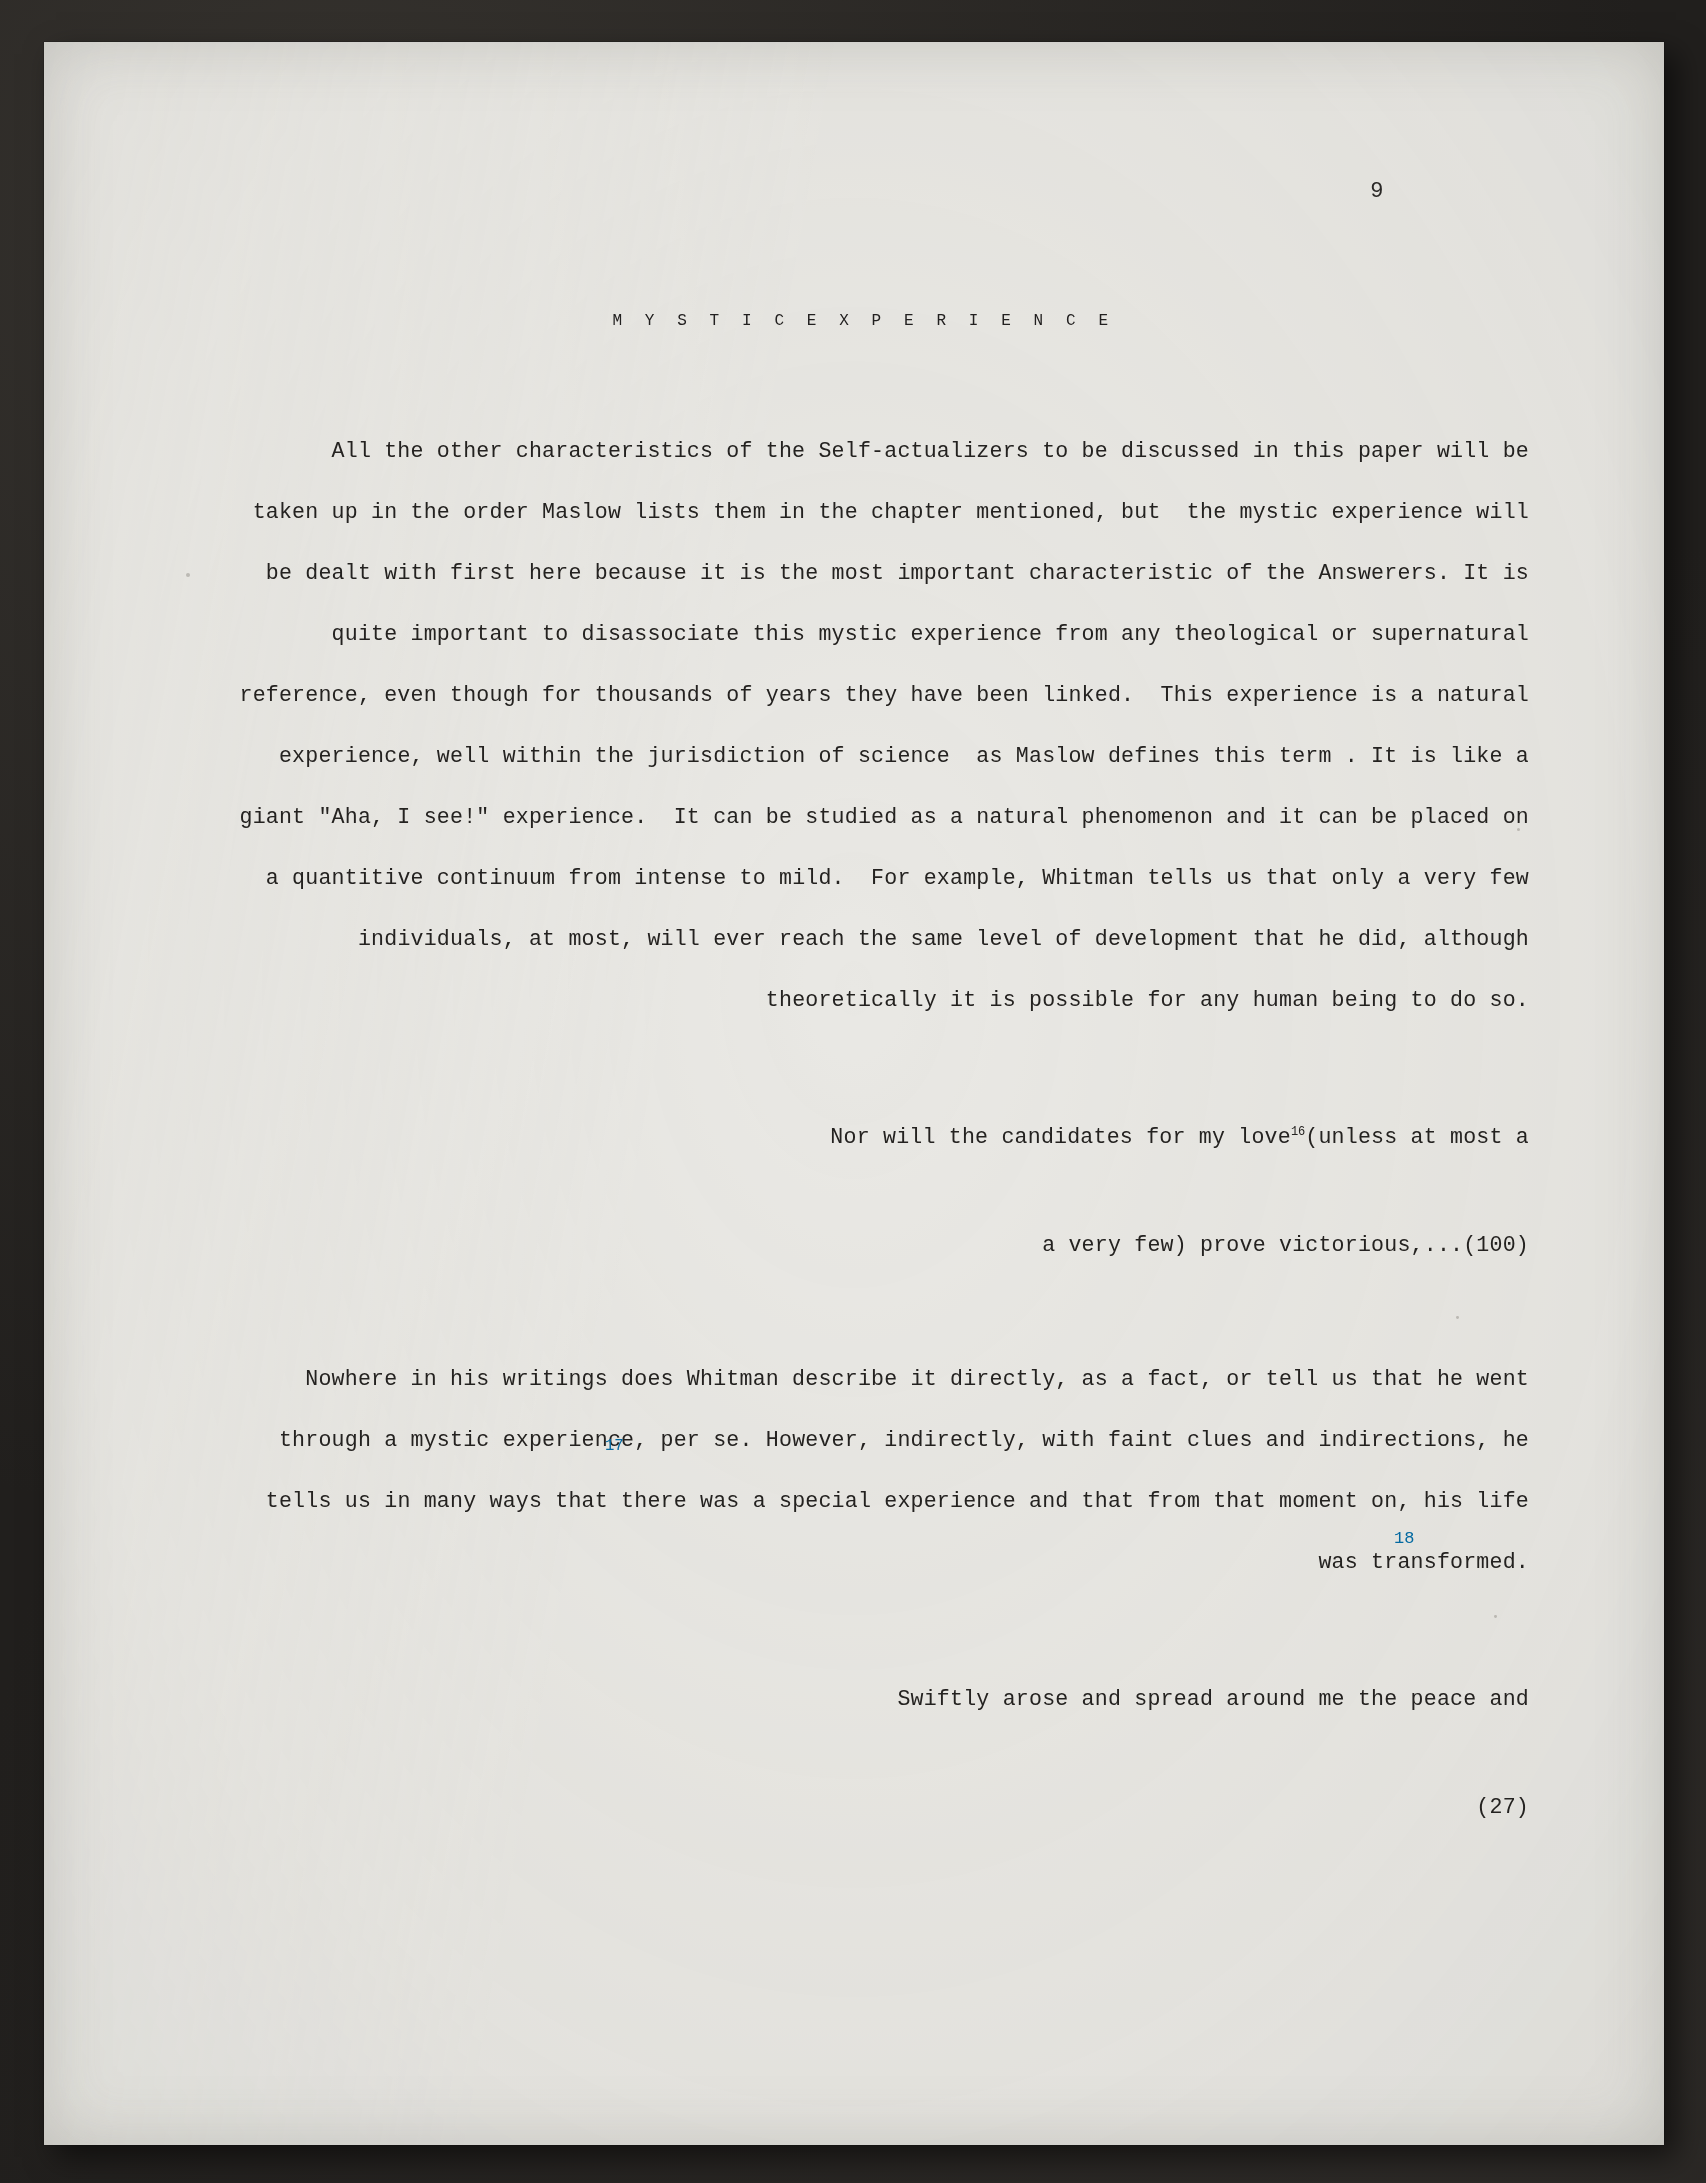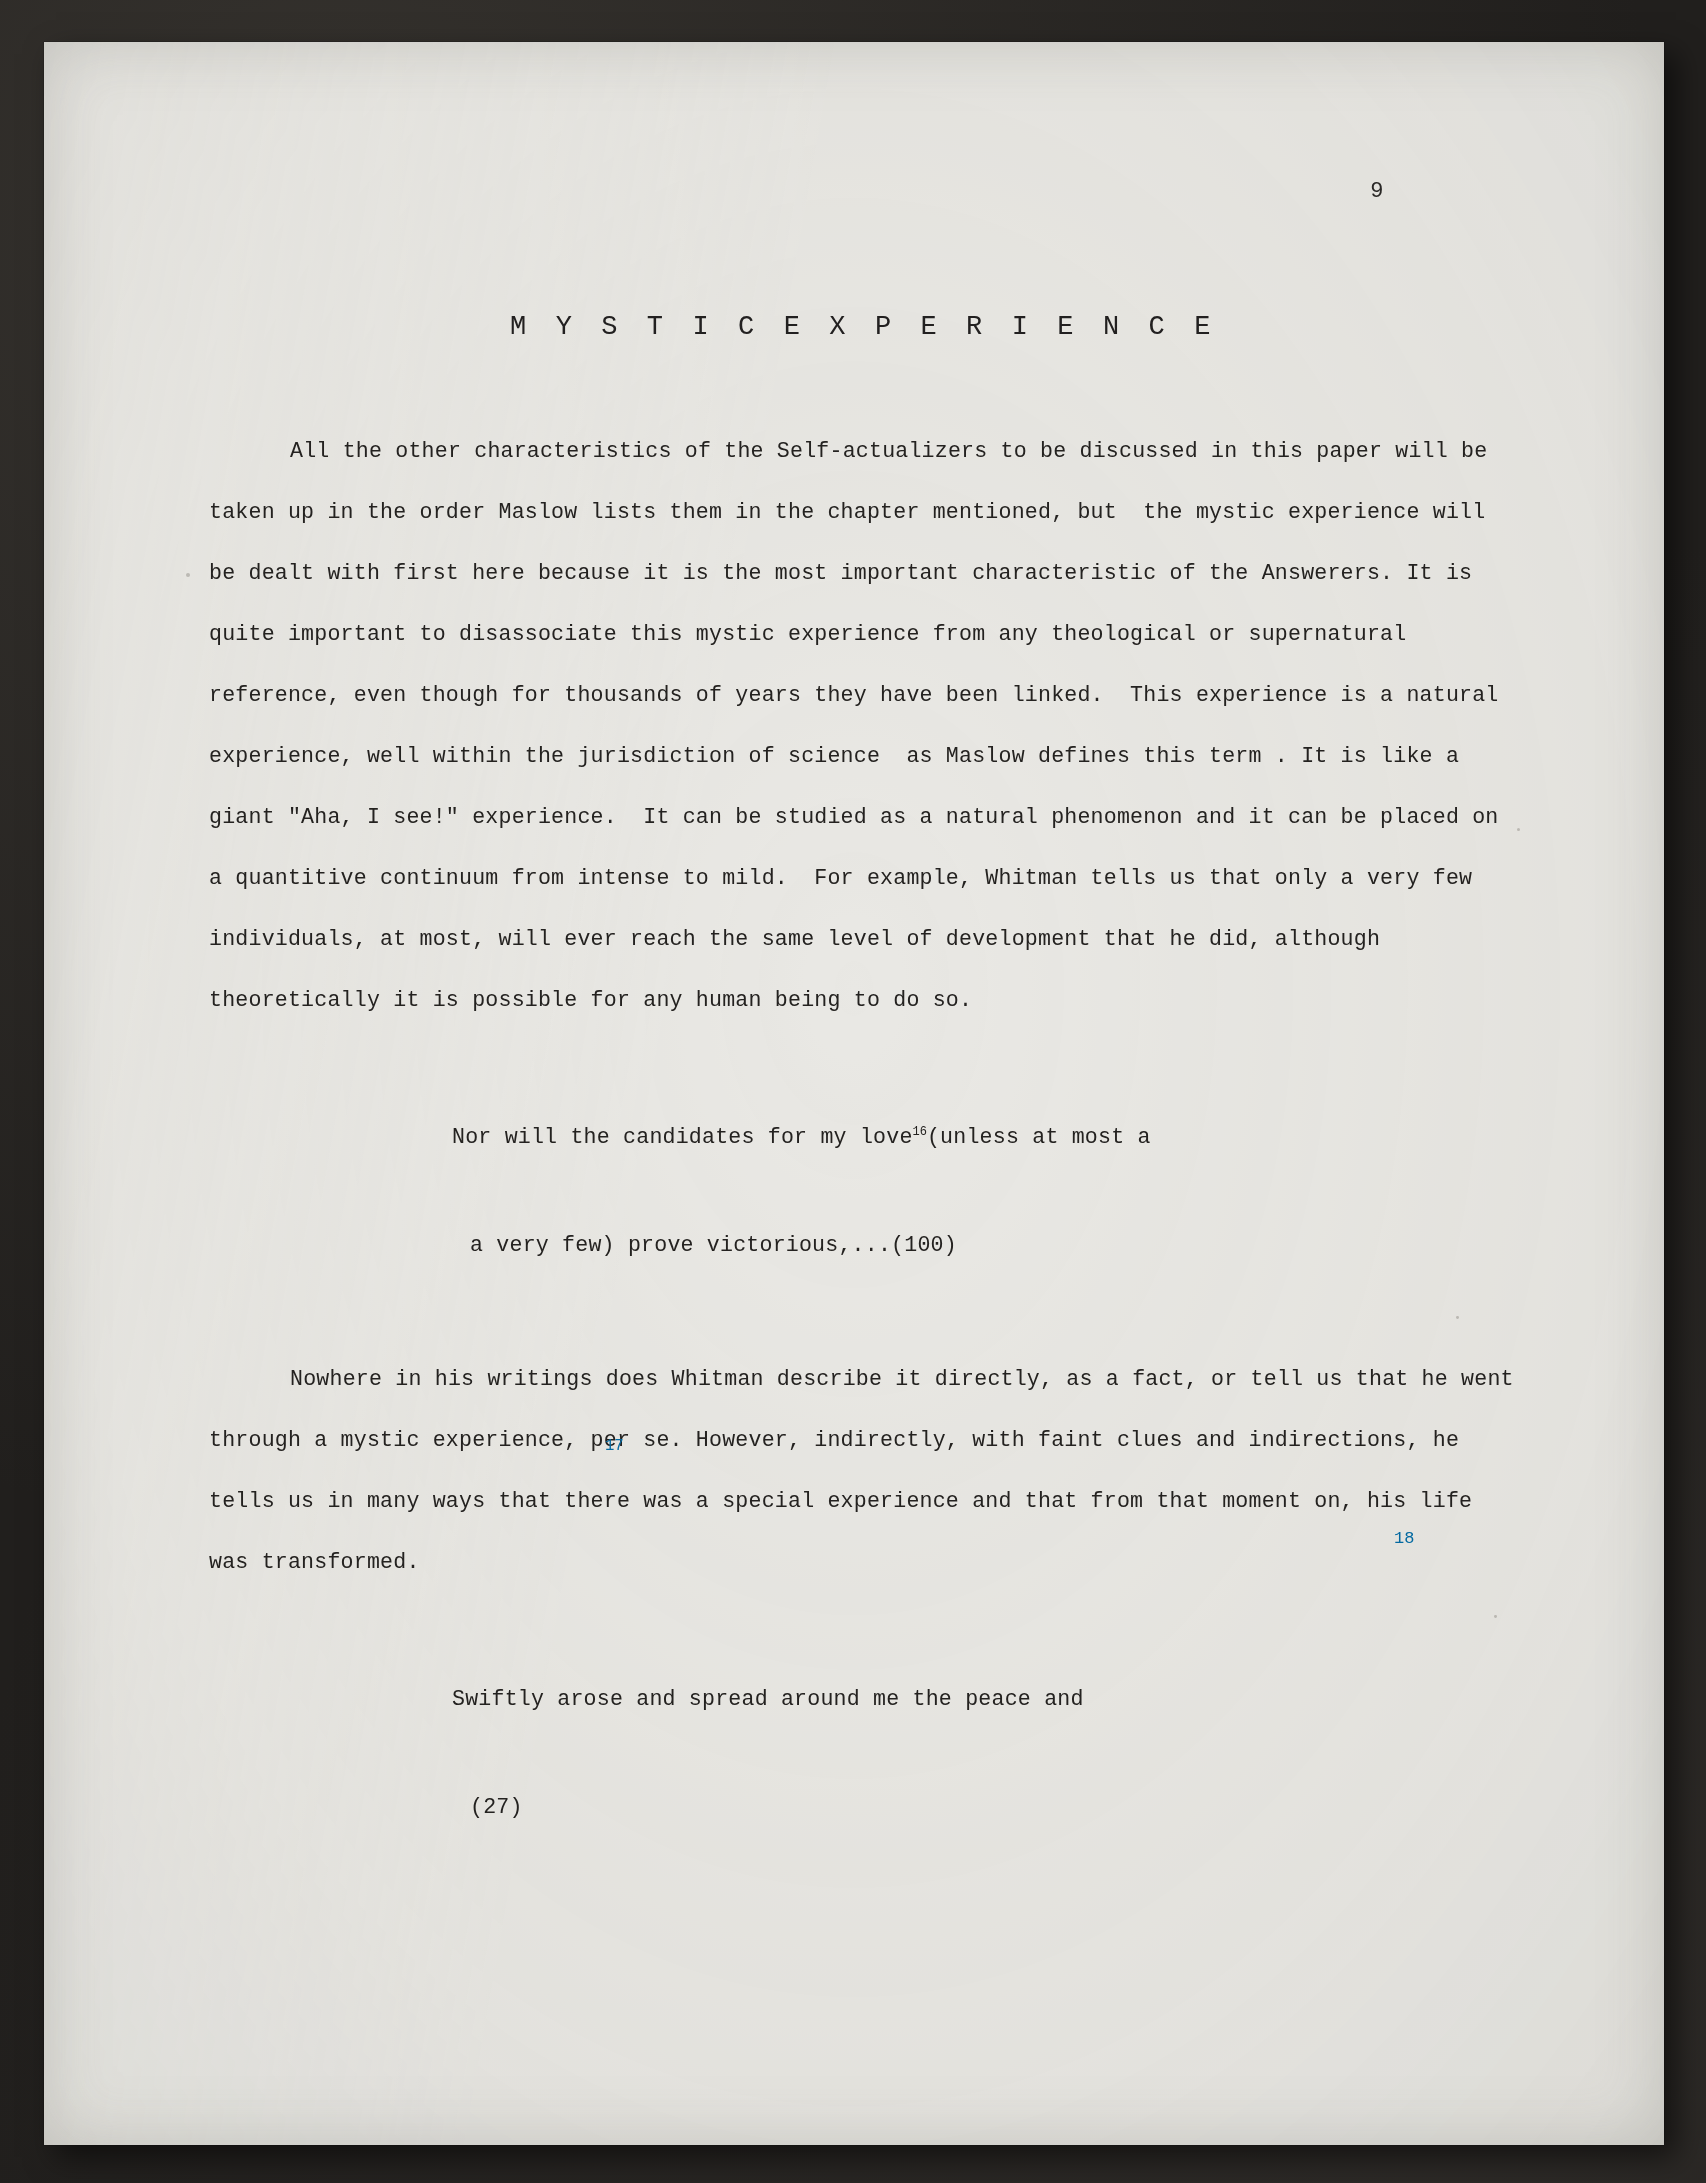--- a/index.html
+++ b/index.html
@@ -76,31 +76,32 @@
     letter-spacing: 0.5px;
     color: #2a2826;
   }
 
   #doc-title {
     position: absolute;
     left: 0;
     right: 0;
     top: 270px;
     text-align: center;
-    font-size: 27px;
+    font-size: 16px;
     letter-spacing: 6.6px;
     padding-left: 19px;
     color: #222020;
   }
 
   #body-block {
     position: absolute;
-    left: 165px;
+    left: 178px;
     top: 379px;
     width: 1307px;
+    text-align: right;
   }
 
   p.para {
     margin: 0;
     font-size: 21.6px;
     line-height: 61px;
     letter-spacing: 0.2px;
     white-space: pre-wrap;
     color: #242220;
     text-indent: 0;

